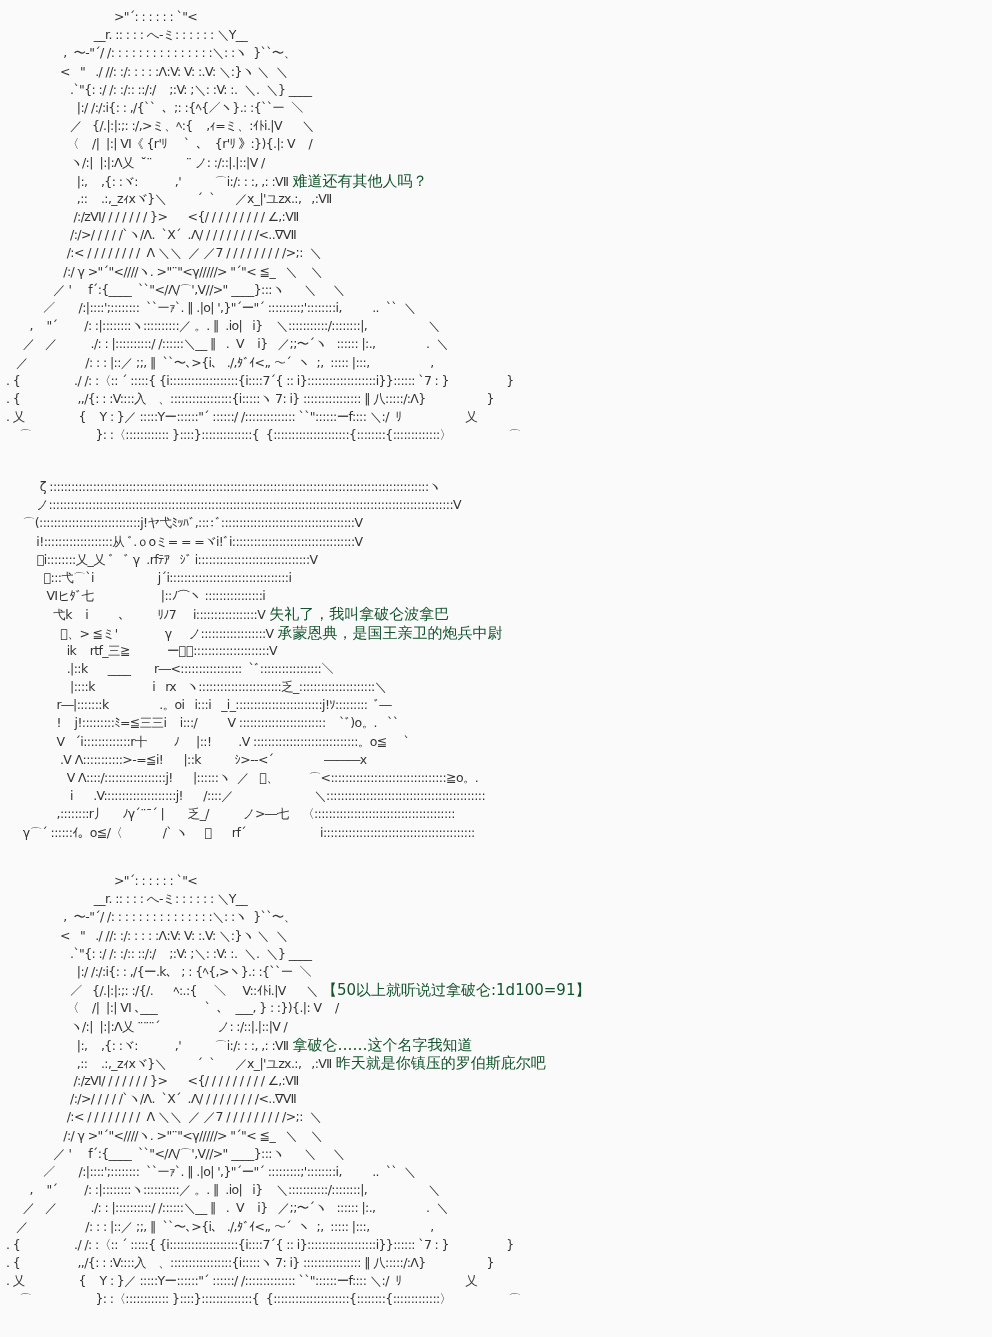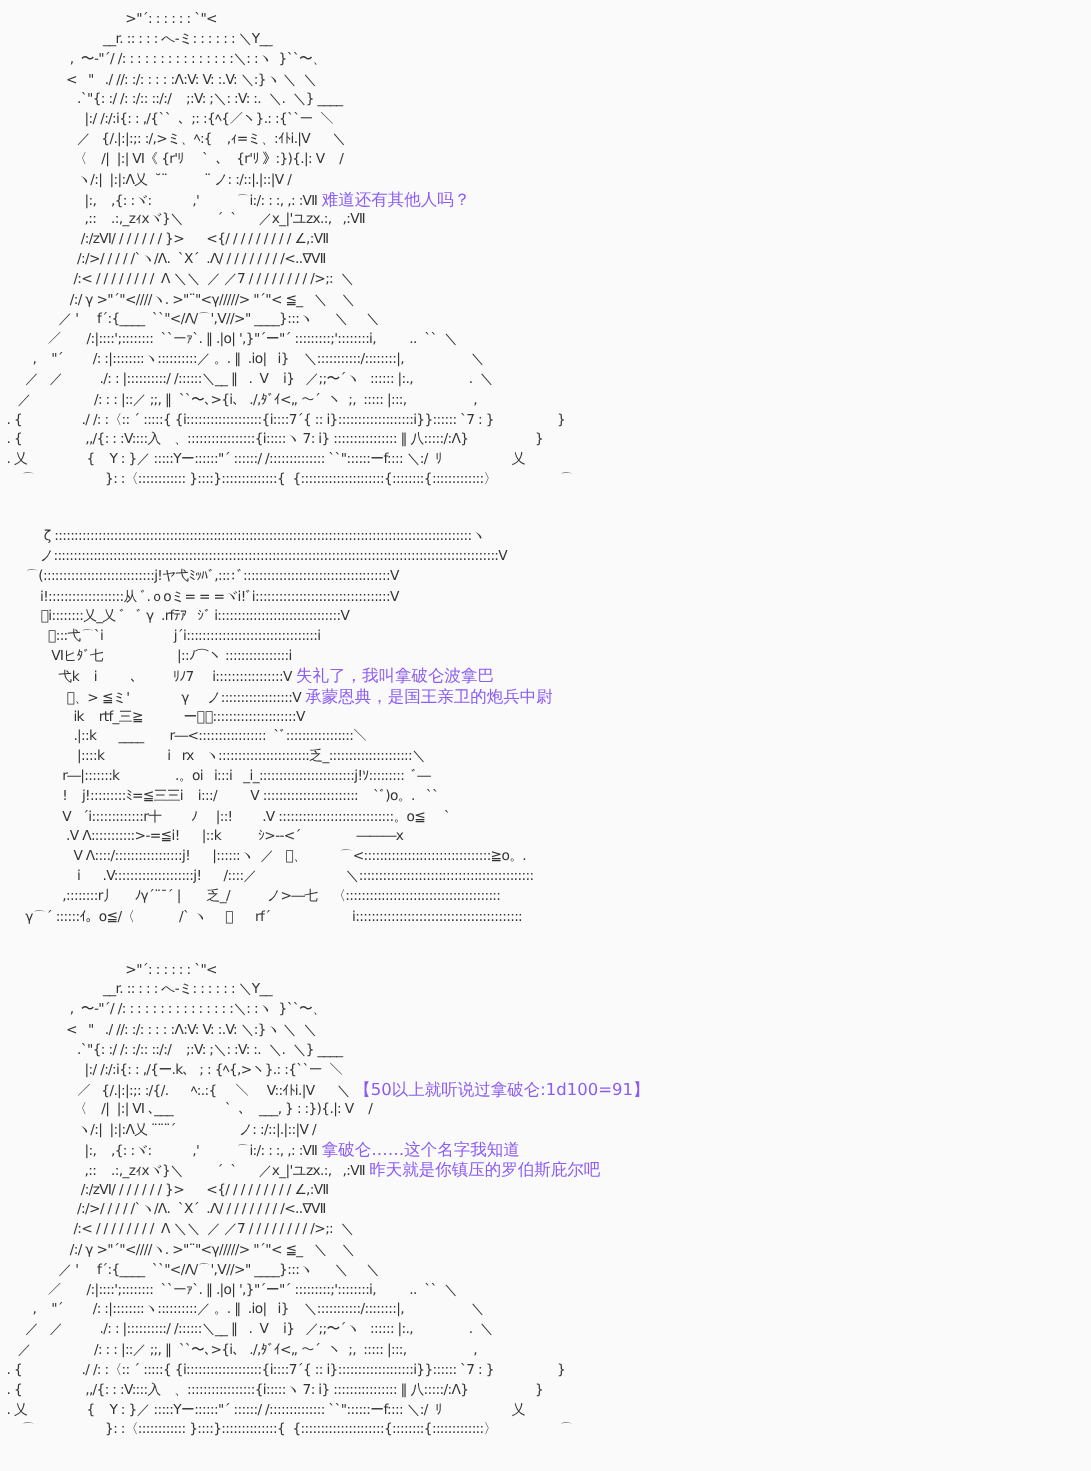--- a/index.html
+++ b/index.html
@@ -34,21 +34,21 @@
       color: #333;
     }
     .art-line {
       display: block;
       height: 18.2px;
     }
     .dialogue {
       font-family: "DejaVu Sans", sans-serif;
       font-size: 15px;
       letter-spacing: 0;
-      color: #8b5cf6;
+      color: #14532d;
       margin-left: 4px;
     }
     #block-1 { top: 8px; }
     #block-2 { top: 478px; }
     #block-3 { top: 872px; }
   </style>
 </head>
 <body>
 
 <div class="page">

